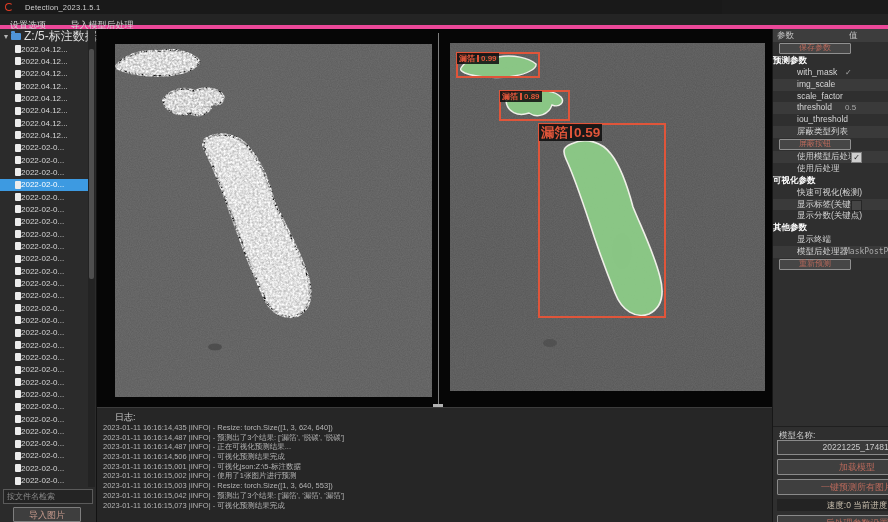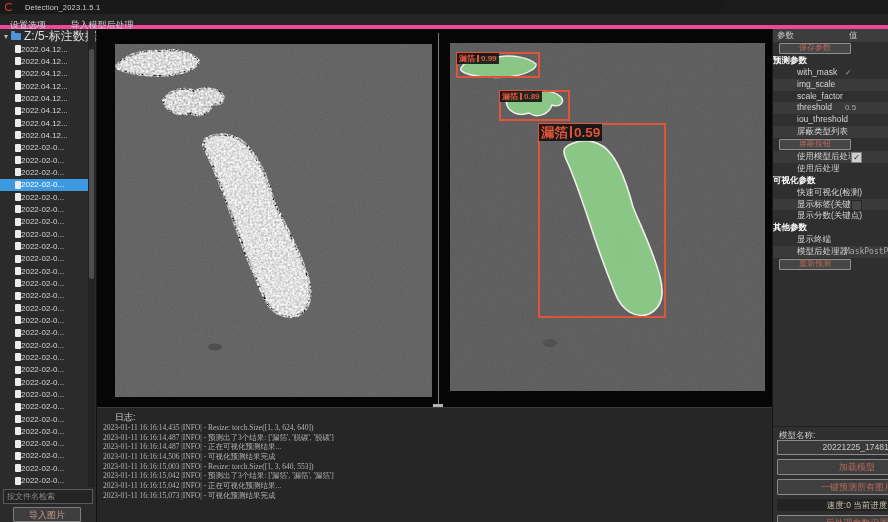--- a/index.html
+++ b/index.html
@@ -50,21 +50,21 @@
           white-space:nowrap;font-weight:bold;}
   #dlabel1{left:360px;top:24px;font-size:8px;line-height:11px;}
   #dlabel2{left:403px;top:62px;font-size:8px;line-height:11px;}
   #dlabel3{left:442px;top:95px;font-size:13.5px;line-height:17px;}
   .dsep{display:inline-block;width:2px;height:.9em;background:#e0553a;vertical-align:-1px;margin:0 2px;}
   
   .log{position:absolute;left:97px;top:407px;width:675px;height:115px;background:#262626;
        border-top:1px solid #3c3c3c;box-sizing:border-box;overflow:hidden;}
   .log-title{position:absolute;left:6px;top:3px;font-size:9px;color:#cccccc;margin-left:12px;}
   #log-lines{position:absolute;left:6px;top:15px;width:665px;}
-  .log-line{height:9.7px;line-height:9.7px;font-family:Liberation Serif, serif;
+  .log-line{height:9.7px;line-height:9.7px;font-family:Liberation Sans, sans-serif;
             font-size:7.5px;color:#b4b4b4;white-space:pre;overflow:hidden;}
   
   .right-panel{position:absolute;left:772px;top:29px;width:116px;height:493px;background:#2f2f2f;
                border-left:1px solid #171717;box-sizing:border-box;}
   .phead{position:absolute;left:0;top:0;width:150px;height:13px;background:#3d3d3d;
          line-height:13px;font-size:8.5px;color:#c6c6c6;}
   .phead .pcol{padding-left:4px;}
   .phead .vcol{position:absolute;left:76px;top:0;}
   #param-rows{position:absolute;left:0;top:13px;width:150px;}
   .prow{position:relative;height:11.9px;line-height:11.9px;width:150px;font-size:8.5px;}
@@ -323,23 +323,24 @@
   <div class="vsplit-handle"></div>
 </div>
 
 <div class="log">
   <div class="log-title">日志:</div>
   <div id="log-lines">
       <div class="log-line">2023-01-11 16:16:14,435 |INFO| - Resize: torch.Size([1, 3, 624, 640])</div>
       <div class="log-line">2023-01-11 16:16:14,487 |INFO| - 预测出了3个结果: ['漏箔', '脱碳', '脱碳']</div>
       <div class="log-line">2023-01-11 16:16:14,487 |INFO| - 正在可视化预测结果...</div>
       <div class="log-line">2023-01-11 16:16:14,506 |INFO| - 可视化预测结果完成</div>
+      <div class="log-line">2023-01-11 16:16:15,001 |INFO| - 可视化json:Z:\5-标注数据</div>
+      <div class="log-line">2023-01-11 16:16:15,002 |INFO| - 使用了1张图片进行预测</div>
       <div class="log-line">2023-01-11 16:16:15,003 |INFO| - Resize: torch.Size([1, 3, 640, 553])</div>
       <div class="log-line">2023-01-11 16:16:15,042 |INFO| - 预测出了3个结果: ['漏箔', '漏箔', '漏箔']</div>
-      <div class="log-line">2023-01-11 16:16:15,042 |INFO| - 正在可视化预测结果...</div>
       <div class="log-line">2023-01-11 16:16:15,073 |INFO| - 可视化预测结果完成</div>
     </div>
 </div>
 
 <div class="right-panel">
   <div class="phead">
     <span class="pcol">参数</span>
     <span class="vcol">值</span>
   </div>
   <div id="param-rows">

